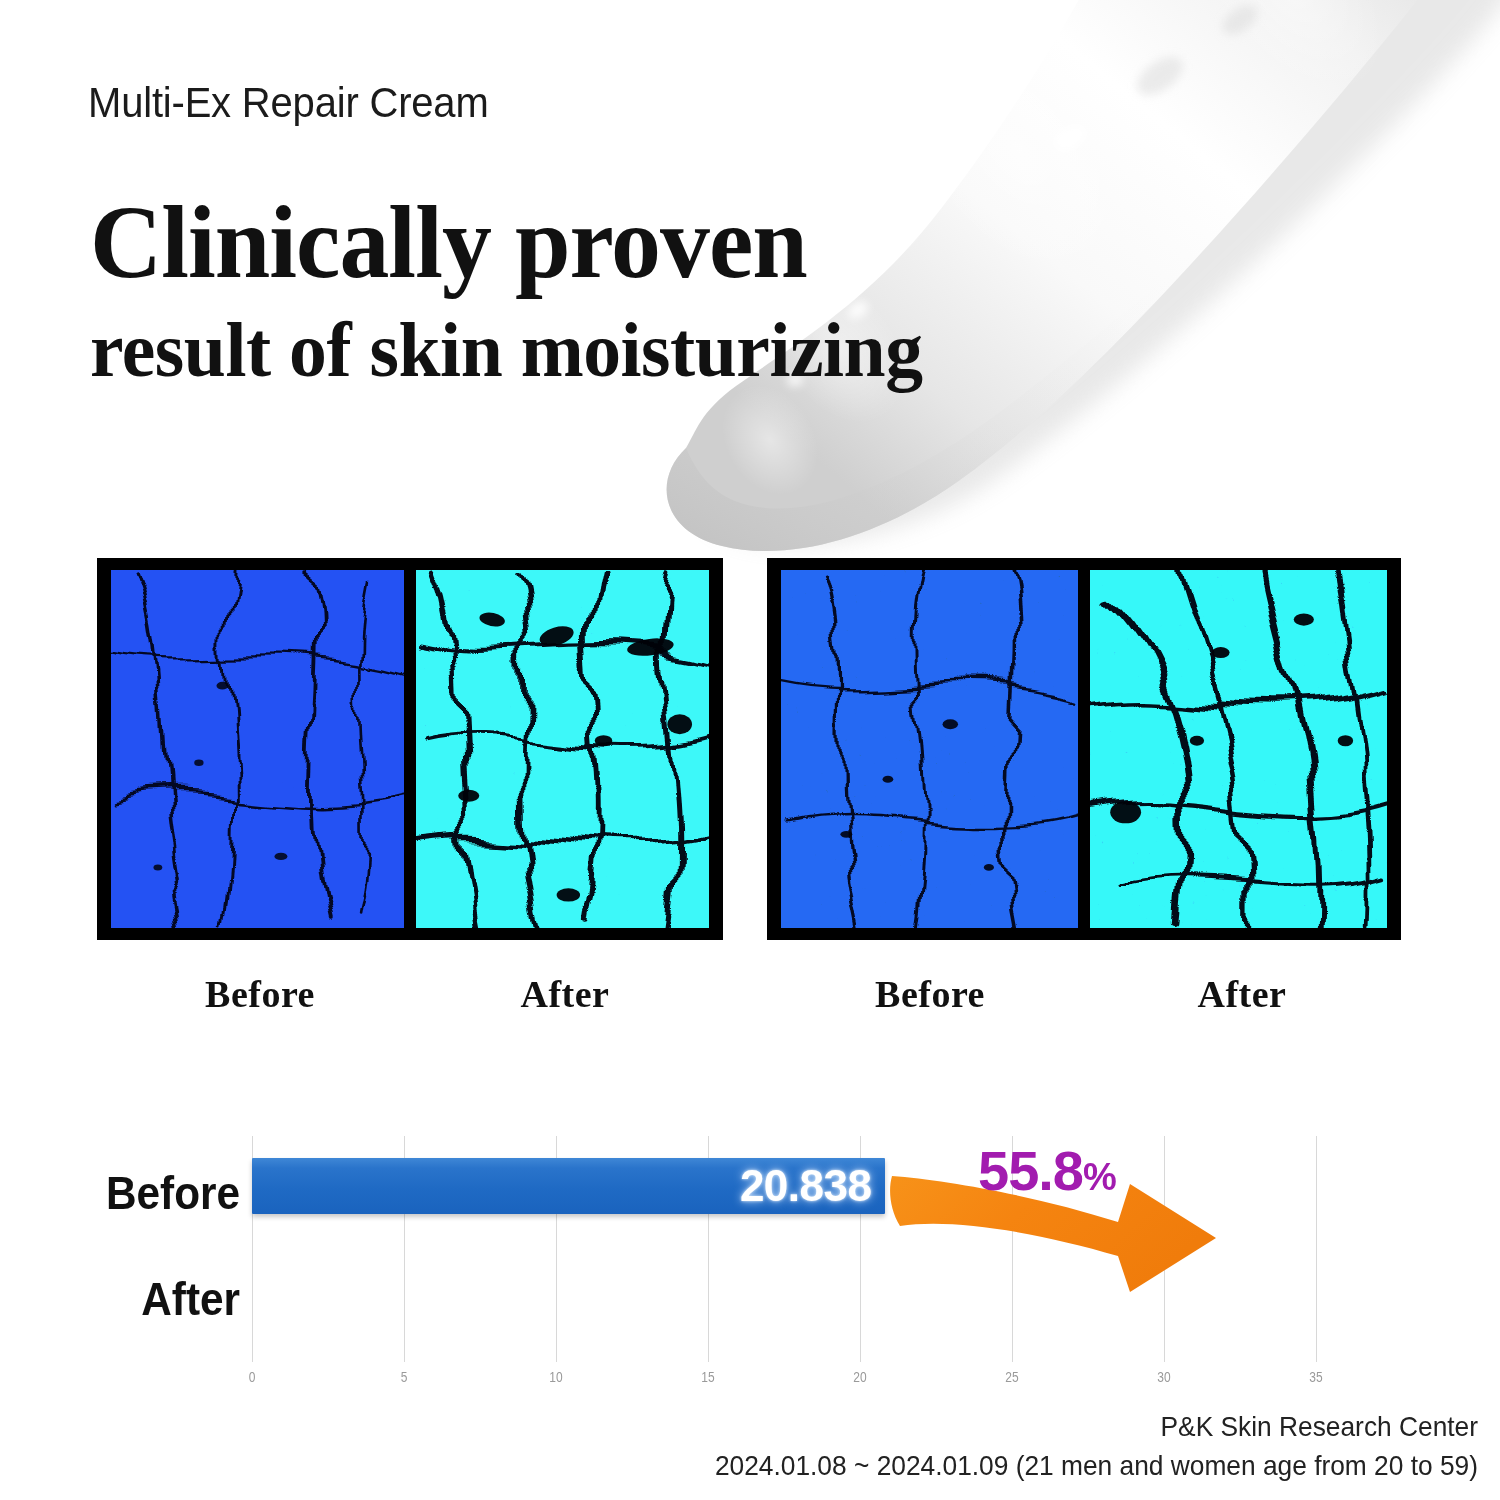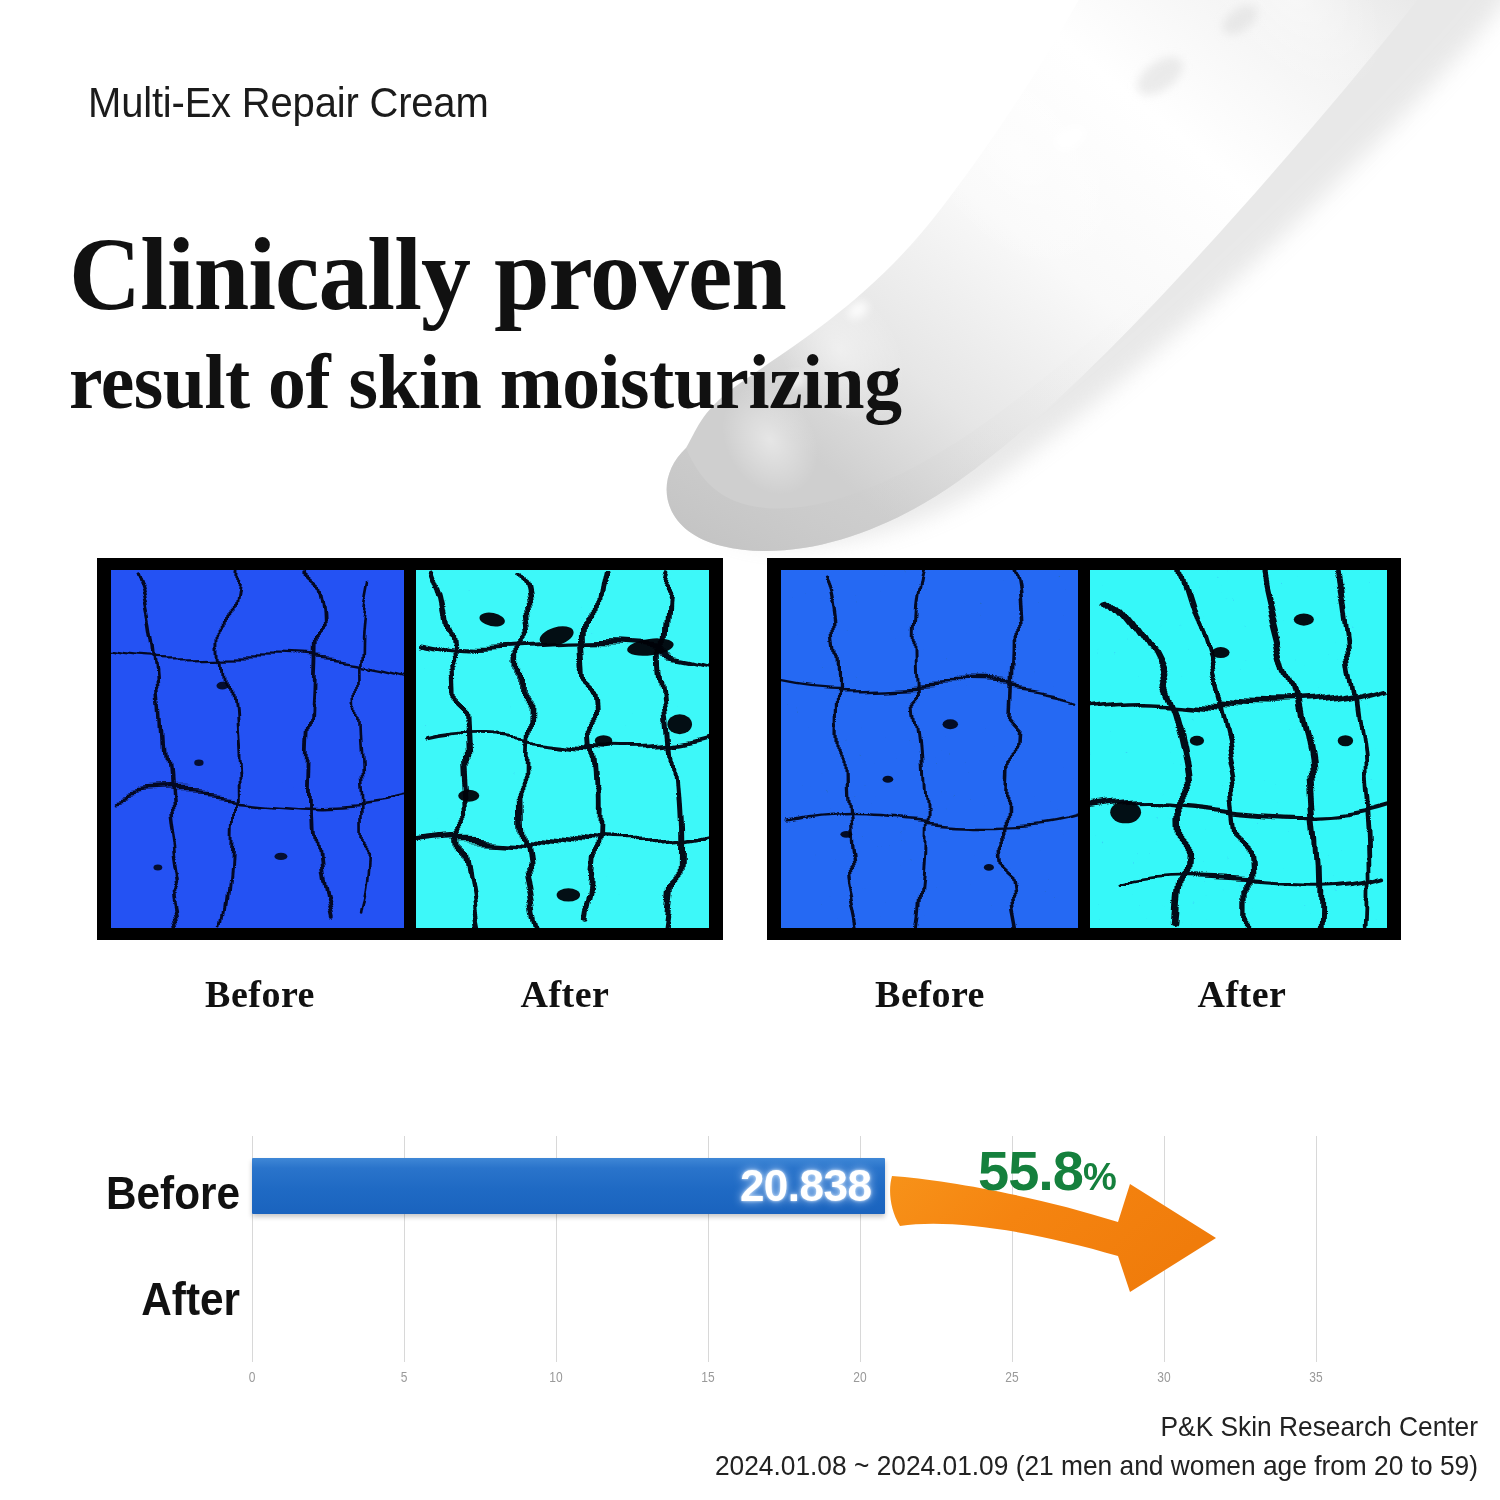--- a/index.html
+++ b/index.html
@@ -36,24 +36,23 @@
     font-size: 43px;
     font-weight: 400;
     color: #1b1b1b;
     letter-spacing: -0.2px;
     transform: scaleX(0.93);
     transform-origin: left center;
     white-space: nowrap;
   }
   #headline {
     position: absolute;
-    left: 69px;
+    left: 90px;
     top: 190px;
     width: 1120px;
-    margin-top: 32px;
   }
   #headline-line1 {
     font-family: "Liberation Serif", "DejaVu Serif", serif;
     font-weight: 700;
     font-size: 104px;
     line-height: 1.0;
     color: #111111;
     letter-spacing: -1px;
     transform: scaleX(0.96);
     transform-origin: left center;
@@ -169,21 +168,21 @@
     white-space: nowrap;
   }
 
   #pct-badge {
     position: absolute;
     left: 978px;
     top: 18px;
     font-family: "Liberation Sans", sans-serif;
     font-weight: 700;
     font-size: 56px;
-    color: #15803d;
+    color: #a21caf;
     letter-spacing: -1px;
     white-space: nowrap;
     z-index: 5;
   }
   #pct-badge .pct-sign { font-size: 38px; }
 
   #arrow-wrap {
     position: absolute;
     left: 886px;
     top: 50px;

